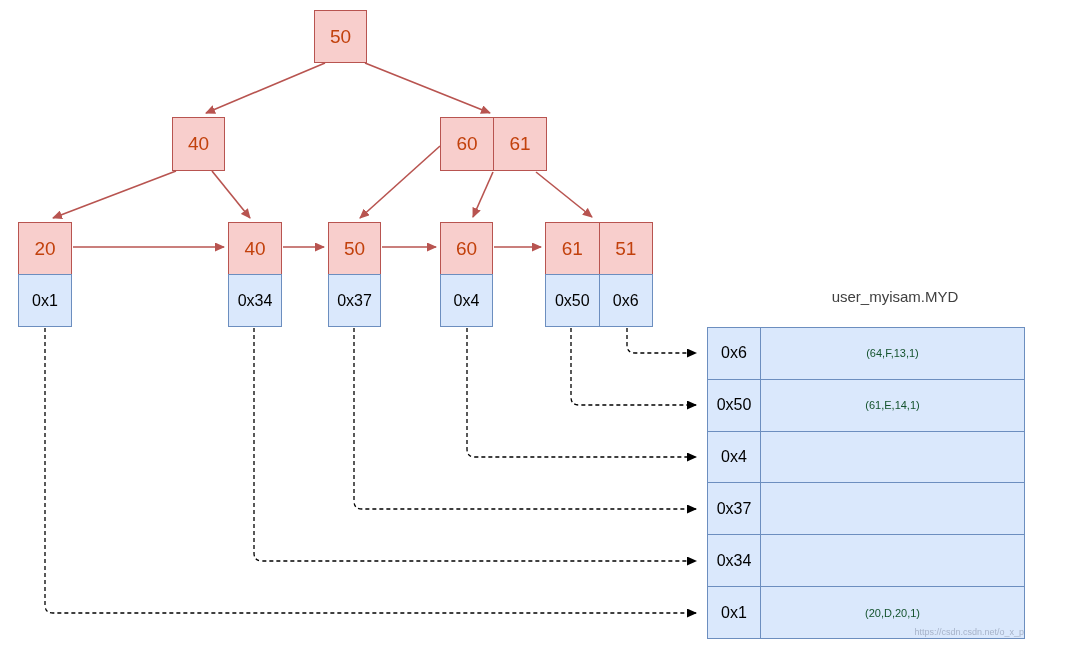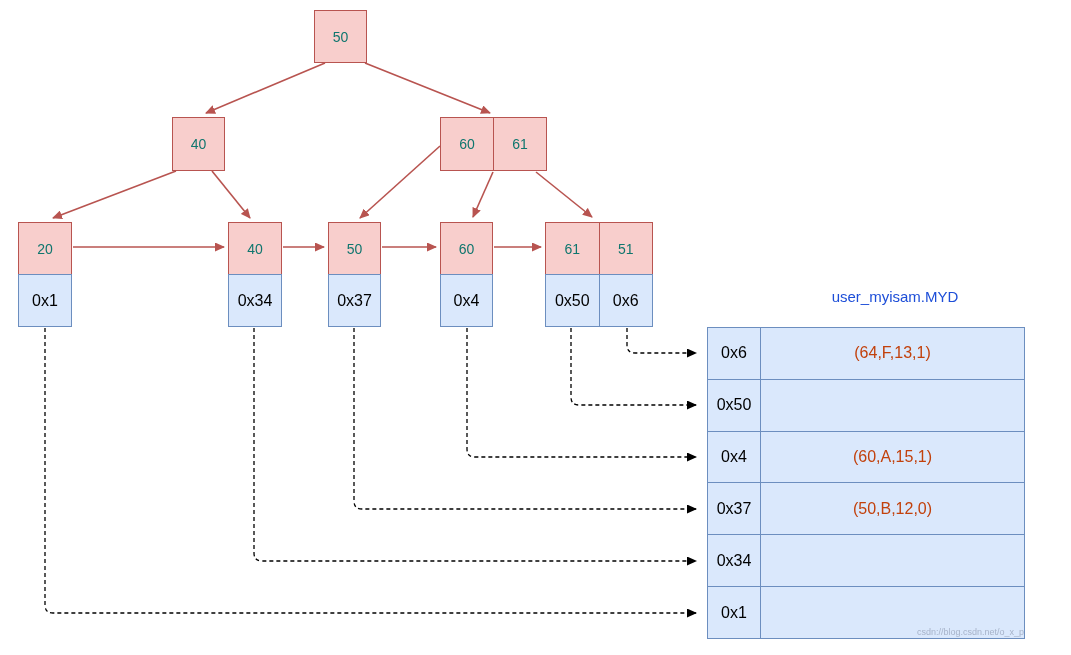--- a/index.html
+++ b/index.html
@@ -6,42 +6,42 @@
   body { width: 1071px; height: 655px; overflow: hidden; position: relative;
          font-family: "Liberation Sans", sans-serif; }
   .canvas { position: absolute; left: 0; top: 0; width: 1071px; height: 655px; }
   svg.wires { position: absolute; left: 0; top: 0; width: 1071px; height: 655px;
               pointer-events: none; }
 
   
   .node { position: absolute; display: flex; box-sizing: border-box;
           background: #f8cecc; border: 1px solid #b85450; }
   .node .cell { flex: 1; display: flex; align-items: center; justify-content: center;
-                font-size: 14px; color: #0f766e; }
+                font-size: 19px; color: #c2410c; }
   .node .cell + .cell { border-left: 1px solid #b85450; }
 
   .addr { position: absolute; display: flex; box-sizing: border-box;
           background: #dae8fc; border: 1px solid #6c8ebf; }
   .addr .cell { flex: 1; display: flex; align-items: center; justify-content: center;
                 font-size: 16px; color: #000; }
   .addr .cell + .cell { border-left: 1px solid #6c8ebf; }
 
   
   .myd-title { position: absolute; left: 765px; top: 288px; width: 260px;
-               text-align: center; font-size: 15px; color: #1d4ed8; }
+               text-align: center; font-size: 15px; color: #404040; }
   .myd-table { position: absolute; left: 707px; top: 327px; width: 318px; height: 312px;
                box-sizing: border-box; border: 1px solid #6c8ebf; background: #dae8fc;
                display: flex; flex-direction: column; }
   .myd-row { flex: 1; display: flex; box-sizing: border-box; }
   .myd-row + .myd-row { border-top: 1px solid #6c8ebf; }
   .myd-addr { width: 53px; box-sizing: border-box; border-right: 1px solid #6c8ebf;
               display: flex; align-items: center; justify-content: center;
               font-size: 16px; color: #000; }
   .myd-rec { flex: 1; display: flex; align-items: center; justify-content: center;
-             font-size: 16px; color: #c2410c; }
+             font-size: 11px; color: #14532d; }
 
   .watermark { position: absolute; left: 898px; top: 627px; width: 126px;
                font-size: 9px; color: rgba(150,162,184,0.75); text-align: right;
                white-space: nowrap; overflow: hidden; }
 </style>
 </head>
 <body>
 
 <div class="canvas">
 
@@ -127,32 +127,32 @@
 
   <div class="myd-title">user_myisam.MYD</div>
 
   <div class="myd-table">
     <div class="myd-row">
       <div class="myd-addr">0x6</div>
       <div class="myd-rec">(64,F,13,1)</div>
     </div>
     <div class="myd-row">
       <div class="myd-addr">0x50</div>
+      <div class="myd-rec">(61,E,14,1)</div>
     </div>
     <div class="myd-row">
       <div class="myd-addr">0x4</div>
-      <div class="myd-rec">(60,A,15,1)</div>
     </div>
     <div class="myd-row">
       <div class="myd-addr">0x37</div>
-      <div class="myd-rec">(50,B,12,0)</div>
     </div>
     <div class="myd-row">
       <div class="myd-addr">0x34</div>
     </div>
     <div class="myd-row">
       <div class="myd-addr">0x1</div>
+      <div class="myd-rec">(20,D,20,1)</div>
     </div>
   </div>
 
-  <div class="watermark">csdn://blog.csdn.net/o_x_p</div>
+  <div class="watermark">https://csdn.csdn.net/o_x_p</div>
 
 </div>
 
 </body></html>

